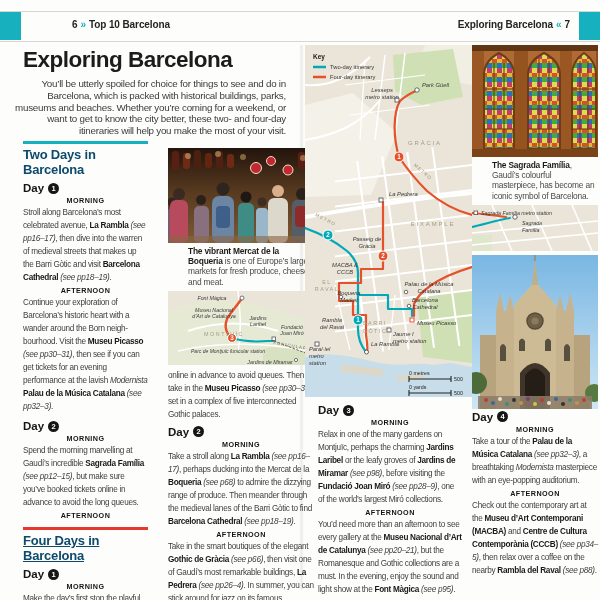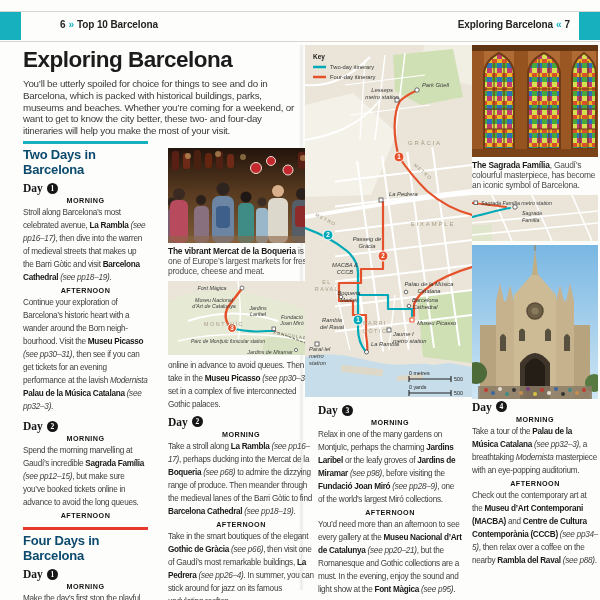--- a/index.html
+++ b/index.html
@@ -5,42 +5,42 @@
   html,body{margin:0;padding:0;background:#fff;}
   .page{position:relative;width:600px;height:600px;background:#fdfdfc;overflow:hidden;
         font-family:"Liberation Sans",sans-serif;color:#3a3a3a;}
   
   .hairline{position:absolute;left:0;width:600px;height:1px;background:#d9d6d0;}
   .corner{position:absolute;top:12px;width:21px;height:28px;background:#16b0bf;}
   .hdr{position:absolute;top:19px;font-size:10px;font-weight:bold;color:#242424;letter-spacing:-0.1px;}
   .hdr .sep{color:#16b0bf;font-weight:bold;padding:0 3px;}
   
   .title{position:absolute;left:23px;top:47px;font-size:22.5px;font-weight:bold;color:#1c1c1c;letter-spacing:-0.5px;}
-  .intro{position:absolute;left:23px;top:78px;width:277px;font-size:9.8px;line-height:11.8px;letter-spacing:-0.25px;color:#3b3b3b;}
+  .intro{position:absolute;left:9px;top:78px;width:277px;font-size:9.8px;line-height:11.8px;letter-spacing:-0.25px;color:#3b3b3b;text-align:right;}
   
   .col-left{position:absolute;left:23px;top:141px;width:125px;}
   .col-mid{position:absolute;left:168px;top:148px;width:146px;}
   .map-wrap{position:absolute;left:305px;top:45px;width:167px;height:352px;}
   .day3-block{position:absolute;left:318px;top:402px;width:144px;}
   .col-right{position:absolute;left:472px;top:45px;width:126px;}
   .gutter{position:absolute;left:299px;top:45px;width:5px;height:545px;
           background:linear-gradient(90deg,rgba(0,0,0,0),rgba(0,0,0,0.07),rgba(0,0,0,0));}
   
   .sec-h{font-size:13px;font-weight:bold;color:#0c4a6e;letter-spacing:-0.2px;
          border-top:3px solid #16b0bf;padding-top:3px;margin:0 0 5px 0;}
-  .sec-h.red{border-top-color:#e6392e;margin-top:0;}
+  .sec-h.red{border-top-color:#e6392e;margin-top:0;text-decoration:underline;}
   .day{margin-bottom:7px;}
-  .day-h{font-size:11.5px;font-weight:bold;color:#161616;margin:2px 0 1px 0;display:flex;align-items:center;gap:4px;font-family:Liberation Serif, serif;}
+  .day-h{font-size:11.5px;font-weight:bold;color:#161616;margin:2px 0 1px 0;display:flex;align-items:center;gap:4px;}
   .day-num{width:11px;height:11px;border-radius:50%;background:#161616;color:#fff;
            font-size:7.5px;font-weight:bold;display:inline-flex;align-items:center;justify-content:center;}
   .tod{font-size:7.2px;font-weight:bold;letter-spacing:.45px;color:#141414;margin:2px 0 1px 0;text-align:center;}
   .para{font-size:8.2px;line-height:13px;letter-spacing:-0.28px;color:#3e3e3e;margin:0 0 2px 0;}
   .para .tb{font-weight:bold;color:#191919;}
   .para .ti{font-style:italic;}
-  .cap{font-size:8.4px;line-height:10.2px;letter-spacing:-0.2px;color:#4a4a4a;margin:3px 0 4px 0;}
+  .cap{font-size:8.4px;line-height:10.2px;letter-spacing:-0.2px;color:#4a4a4a;margin:3px 0 4px 0;padding-left:20px;}
   .cap .tb{font-weight:bold;color:#1c1c1c;}
   svg{display:block;}
   
   .mlbl{font:italic 5.8px "Liberation Sans",sans-serif;fill:#3a3a3a;}
   .mlbl2{font:italic 5.3px "Liberation Sans",sans-serif;fill:#3a3a3a;}
   .marea{font:6px "Liberation Sans",sans-serif;letter-spacing:1.8px;fill:#a59c86;}
   .marea2{font:5.4px "Liberation Sans",sans-serif;letter-spacing:1.5px;fill:#a59c86;}
   .mkeyh{font:bold 6.5px "Liberation Sans",sans-serif;fill:#1c1c1c;}
   .mkey{font:5.8px "Liberation Sans",sans-serif;fill:#333;}
   .mscale{font:5.3px "Liberation Sans",sans-serif;fill:#222;}
@@ -50,21 +50,21 @@
 </style>
 </head>
 <body>
 
 <div class="page">
 
   <div class="hairline" style="top:11px;"></div>
   <div class="hairline" style="top:41px;"></div>
   <div class="corner" style="left:0;"></div>
   <div class="corner" style="right:0;"></div>
-  <div class="hdr" style="left:24px;padding-left:36px;"><span>6</span><span class="sep">»</span><span>Top 10 Barcelona</span></div>
+  <div class="hdr" style="left:36px;padding-left:36px;"><span>6</span><span class="sep">»</span><span>Top 10 Barcelona</span></div>
   <div class="hdr" style="right:30px;padding-left:16px;"><span>Exploring Barcelona</span><span class="sep">«</span><span>7</span></div>
 
   <div class="gutter"></div>
 
   <div class="title">Exploring Barcelona</div>
   <div class="intro">You’ll be utterly spoiled for choice for things to see and do in Barcelona, which is packed with historical buildings, parks, museums and beaches. Whether you’re coming for a weekend, or want to get to know the city better, these two- and four-day itineraries will help you make the most of your visit.</div>
 
   <div class="col-left">
     <div class="sec-h">Two Days in Barcelona</div>
 

